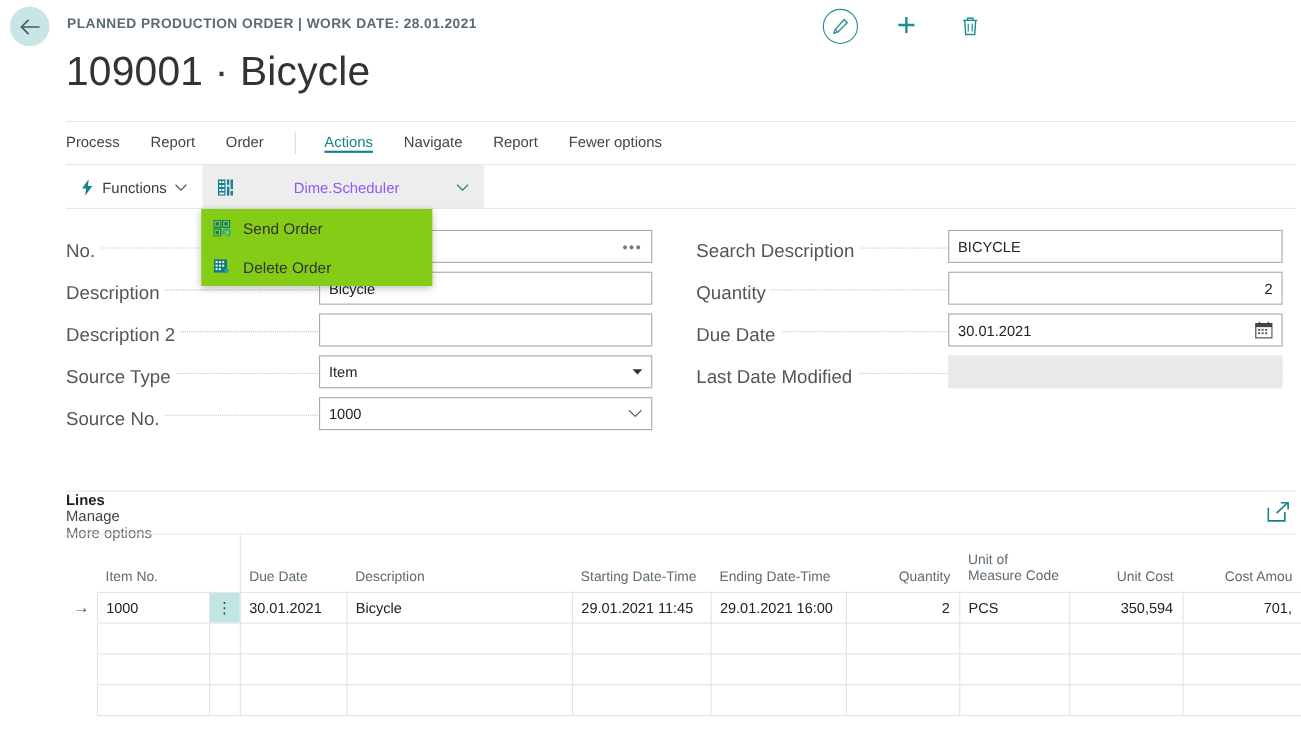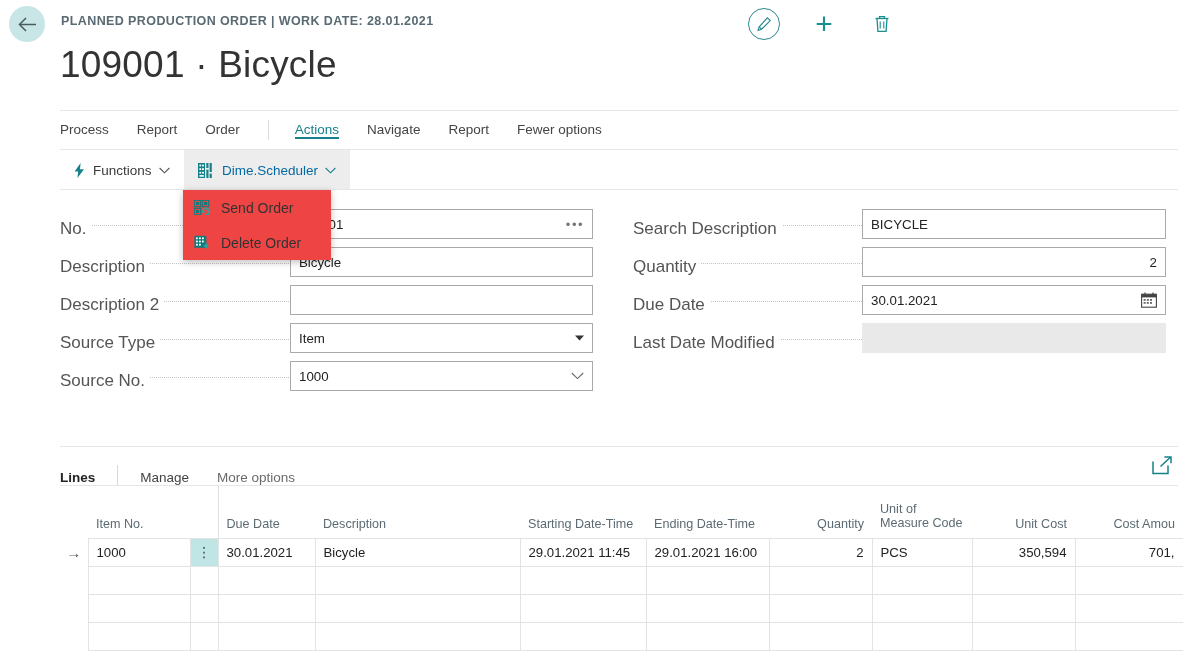--- a/index.html
+++ b/index.html
@@ -58,29 +58,29 @@
   }
   .menu-rule-bot { position:absolute; left:60px; top:149px; width:1118px; height:1px; background:#e6e6e6; }
 
   
   .ribbon { position:absolute; left:60px; top:150px; width:1118px; height:40px; background:#fff; }
   .rb-btn {
     position:absolute; top:0; height:40px; display:flex; align-items:center;
     padding:0 14px; font-size:13.5px; cursor:pointer; white-space:nowrap;
   }
   .rb-btn.functions { left:0; color:#3b3b3b; }
-  .rb-btn.scheduler { left:124px; background:#ededed; color:#0369a1; }
+  .rb-btn.scheduler { left:124px; background:#ededed; color:#8b5cf6;gap:45px; }
   .rb-ico { display:inline-flex; margin-right:8px; }
   .chev { margin-left:7px; display:inline-flex; }
   .ribbon-rule { position:absolute; left:60px; top:189px; width:1118px; height:1px; background:#e6e6e6; }
 
   
   .dropdown {
-    position:absolute; left:183px; top:190px; width:148px; height:70px;
-    background:#ef4444; box-shadow:0 2px 7px rgba(0,0,0,.26); z-index:40;
+    position:absolute; left:183px; top:190px; width:210px; height:70px;
+    background:#84cc16; box-shadow:0 2px 7px rgba(0,0,0,.26); z-index:40;
   }
   .dd-item {
     height:35px; display:flex; align-items:center; padding-left:8px;
     font-size:14px; color:#333; cursor:pointer;
   }
   .dd-ico { width:22px; display:inline-flex; justify-content:center; margin-right:8px; }
 
   
   .form { position:absolute; left:60px; top:205px; width:1118px; height:195px; }
   .col { position:absolute; top:0; width:533px; }
@@ -103,21 +103,21 @@
   .col.left  .fctl { left:230px; width:303px; }
   .col.right .fctl { left:229px; width:304px; }
   .fctl.readonly { background:#e9e9e9; border:none; }
   .fctl .val { flex:1; white-space:nowrap; overflow:hidden; }
   .fctl .val.right { text-align:right; }
   .fctl .adorn { display:inline-flex; align-items:center; margin-left:6px; }
   .ellipsis-btn { letter-spacing:1.5px; color:#777; font-size:13px; cursor:pointer; }
 
   
   .lines-rule-top { position:absolute; left:60px; top:446px; width:1118px; height:1px; background:#e6e6e6; }
-  .lines-bar { position:absolute; left:60px; top:447px; width:1118px; height:38px; display:flex; align-items:flex-end; }
+  .lines-bar { position:absolute; left:60px; top:447px; width:1118px; height:38px; display:flex; align-items:flex-start;flex-direction:column; }
   .lines-title { font-size:13.5px; font-weight:bold; color:#222; margin-right:22px; }
   .lines-div { width:1px; height:20px; background:#d8d8d8; margin-right:22px; }
   .lines-item { font-size:13.5px; color:#444; margin-right:28px; cursor:pointer; }
   .lines-item.muted { color:#6b6b6b; }
   .expand-ico { position:absolute; right:6px; top:9px; cursor:pointer; }
   .lines-rule-bot { position:absolute; left:60px; top:485px; width:1118px; height:1px; background:#e6e6e6; }
 
   
   .grid { position:absolute; left:60px; top:486px; width:1123px; }
   table.g { border-collapse:collapse; table-layout:fixed; width:1123px; }

